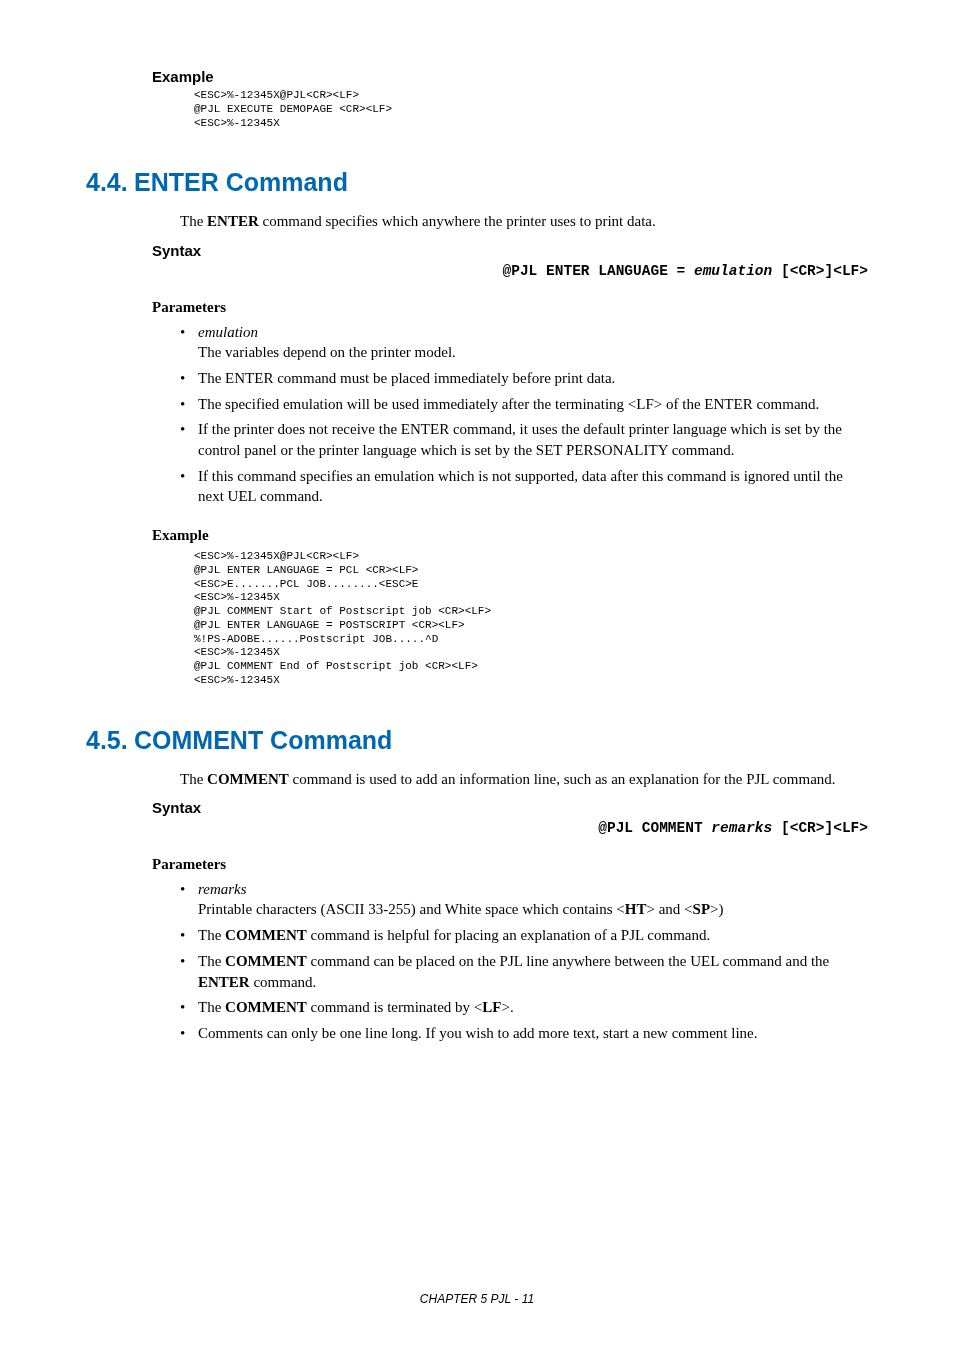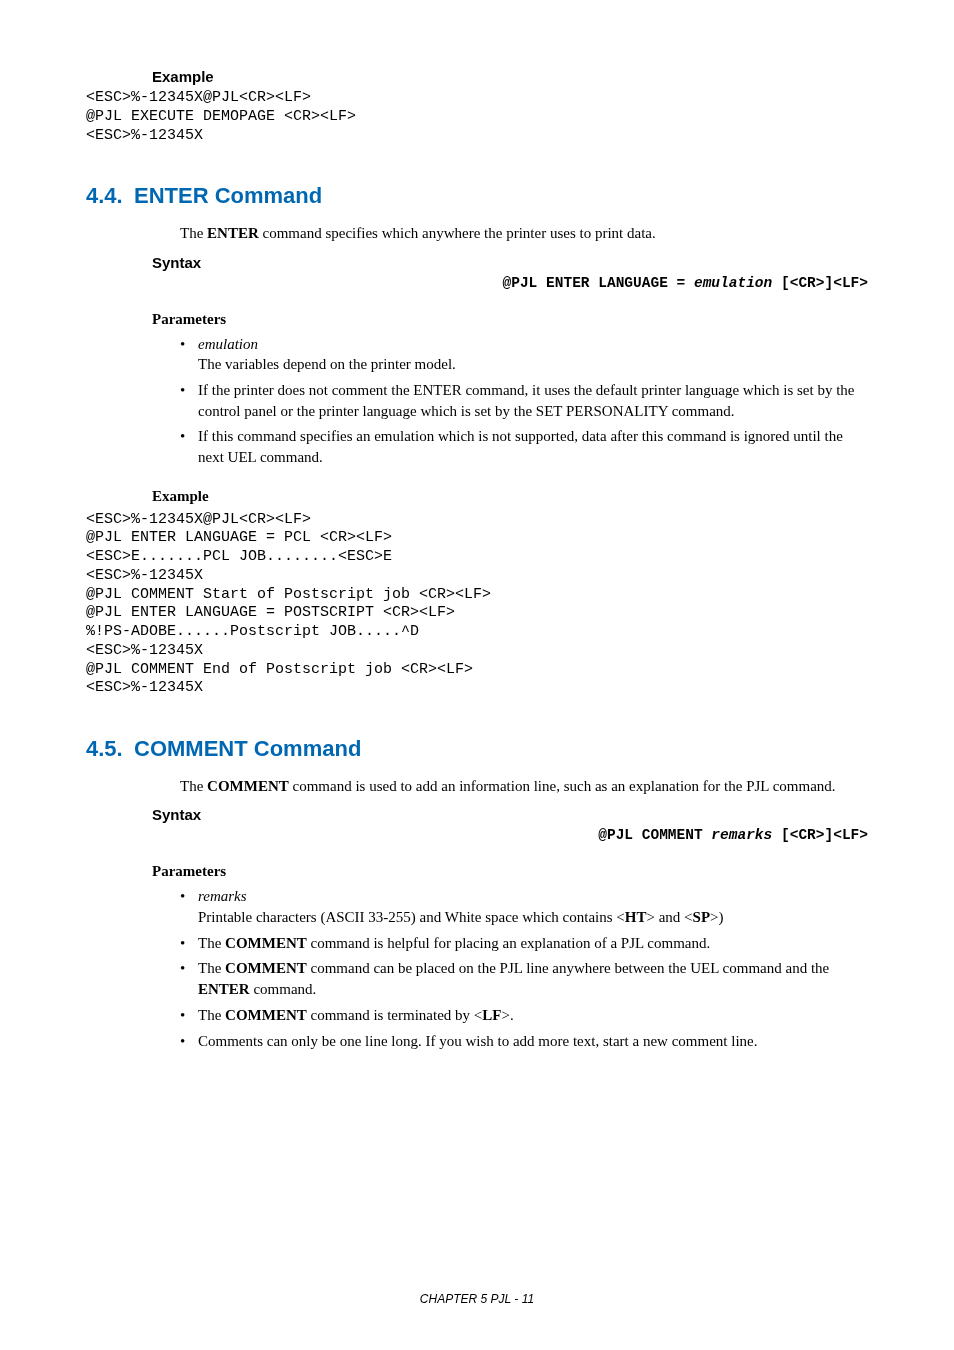--- a/index.html
+++ b/index.html
@@ -9,30 +9,31 @@
       background: #fff;
       font-family: "Times New Roman", Times, serif;
       font-size: 15px;
       color: #000;
       padding: 68px 86px 40px 86px;
       position: relative;
     }
     .sec-head { font-family: Arial, Helvetica, sans-serif; font-weight: bold; font-size: 15px; margin-top: 0; margin-left: 66px; }
     .code-block {
       font-family: "Courier New", Courier, monospace;
-      font-size: 15px;
+      font-size: 11px;
       white-space: pre;
+      margin-left: 108px;
       margin-top: 4px;
       line-height: 1.25;
     }
     .h2 {
       color: #0067b3;
       font-family: Arial, Helvetica, sans-serif;
       font-weight: bold;
-      font-size: 22px;
+      font-size: 25px;
       margin-top: 38px;
       margin-bottom: 14px;
     }
     .h2 .num { display:inline-block; width:48px; }
     .body-text { margin-left: 94px; margin-top: 6px; margin-bottom: 10px; line-height:1.35; }
     .body-text b { font-weight: bold; }
     .syntax-code {
       font-family: "Courier New", Courier, monospace;
       font-size: 14.5px;
       font-weight: bold;
@@ -96,21 +97,23 @@
 
 <div class="sec-head" style="margin-top:6px">Syntax</div>
 <div class="syntax-code"><span>@PJL ENTER LANGUAGE = </span><i>emulation</i><span> [&lt;CR&gt;]&lt;LF&gt;</span></div>
 
 <div class="sub-head">Parameters</div>
 <ul class="params">
   <li>
     <span class="em">emulation</span><br>
     <span>The variables depend on the printer model.</span>
   </li>
-  <li>If the printer does not comment the ENTER command, it uses the default printer language which is set by the control panel or the printer language which is set by the SET PERSONALITY command.</li>
+  <li>The ENTER command must be placed immediately before print data.</li>
+  <li>The specified emulation will be used immediately after  the terminating &lt;LF&gt; of the ENTER command.</li>
+  <li>If the printer does not receive the ENTER command, it uses the default printer language which is set by the control panel or the printer language which is set by the SET PERSONALITY command.</li>
   <li>If this command specifies an emulation which is not supported,  data after this command is ignored until the next UEL command.</li>
 </ul>
 
 <div class="sub-head">Example</div>
 <div class="code-block">&lt;ESC&gt;%-12345X@PJL&lt;CR&gt;&lt;LF&gt;
 @PJL ENTER LANGUAGE = PCL &lt;CR&gt;&lt;LF&gt;
 &lt;ESC&gt;E.......PCL JOB........&lt;ESC&gt;E
 &lt;ESC&gt;%-12345X
 @PJL COMMENT Start of Postscript job &lt;CR&gt;&lt;LF&gt;
 @PJL ENTER LANGUAGE = POSTSCRIPT &lt;CR&gt;&lt;LF&gt;

